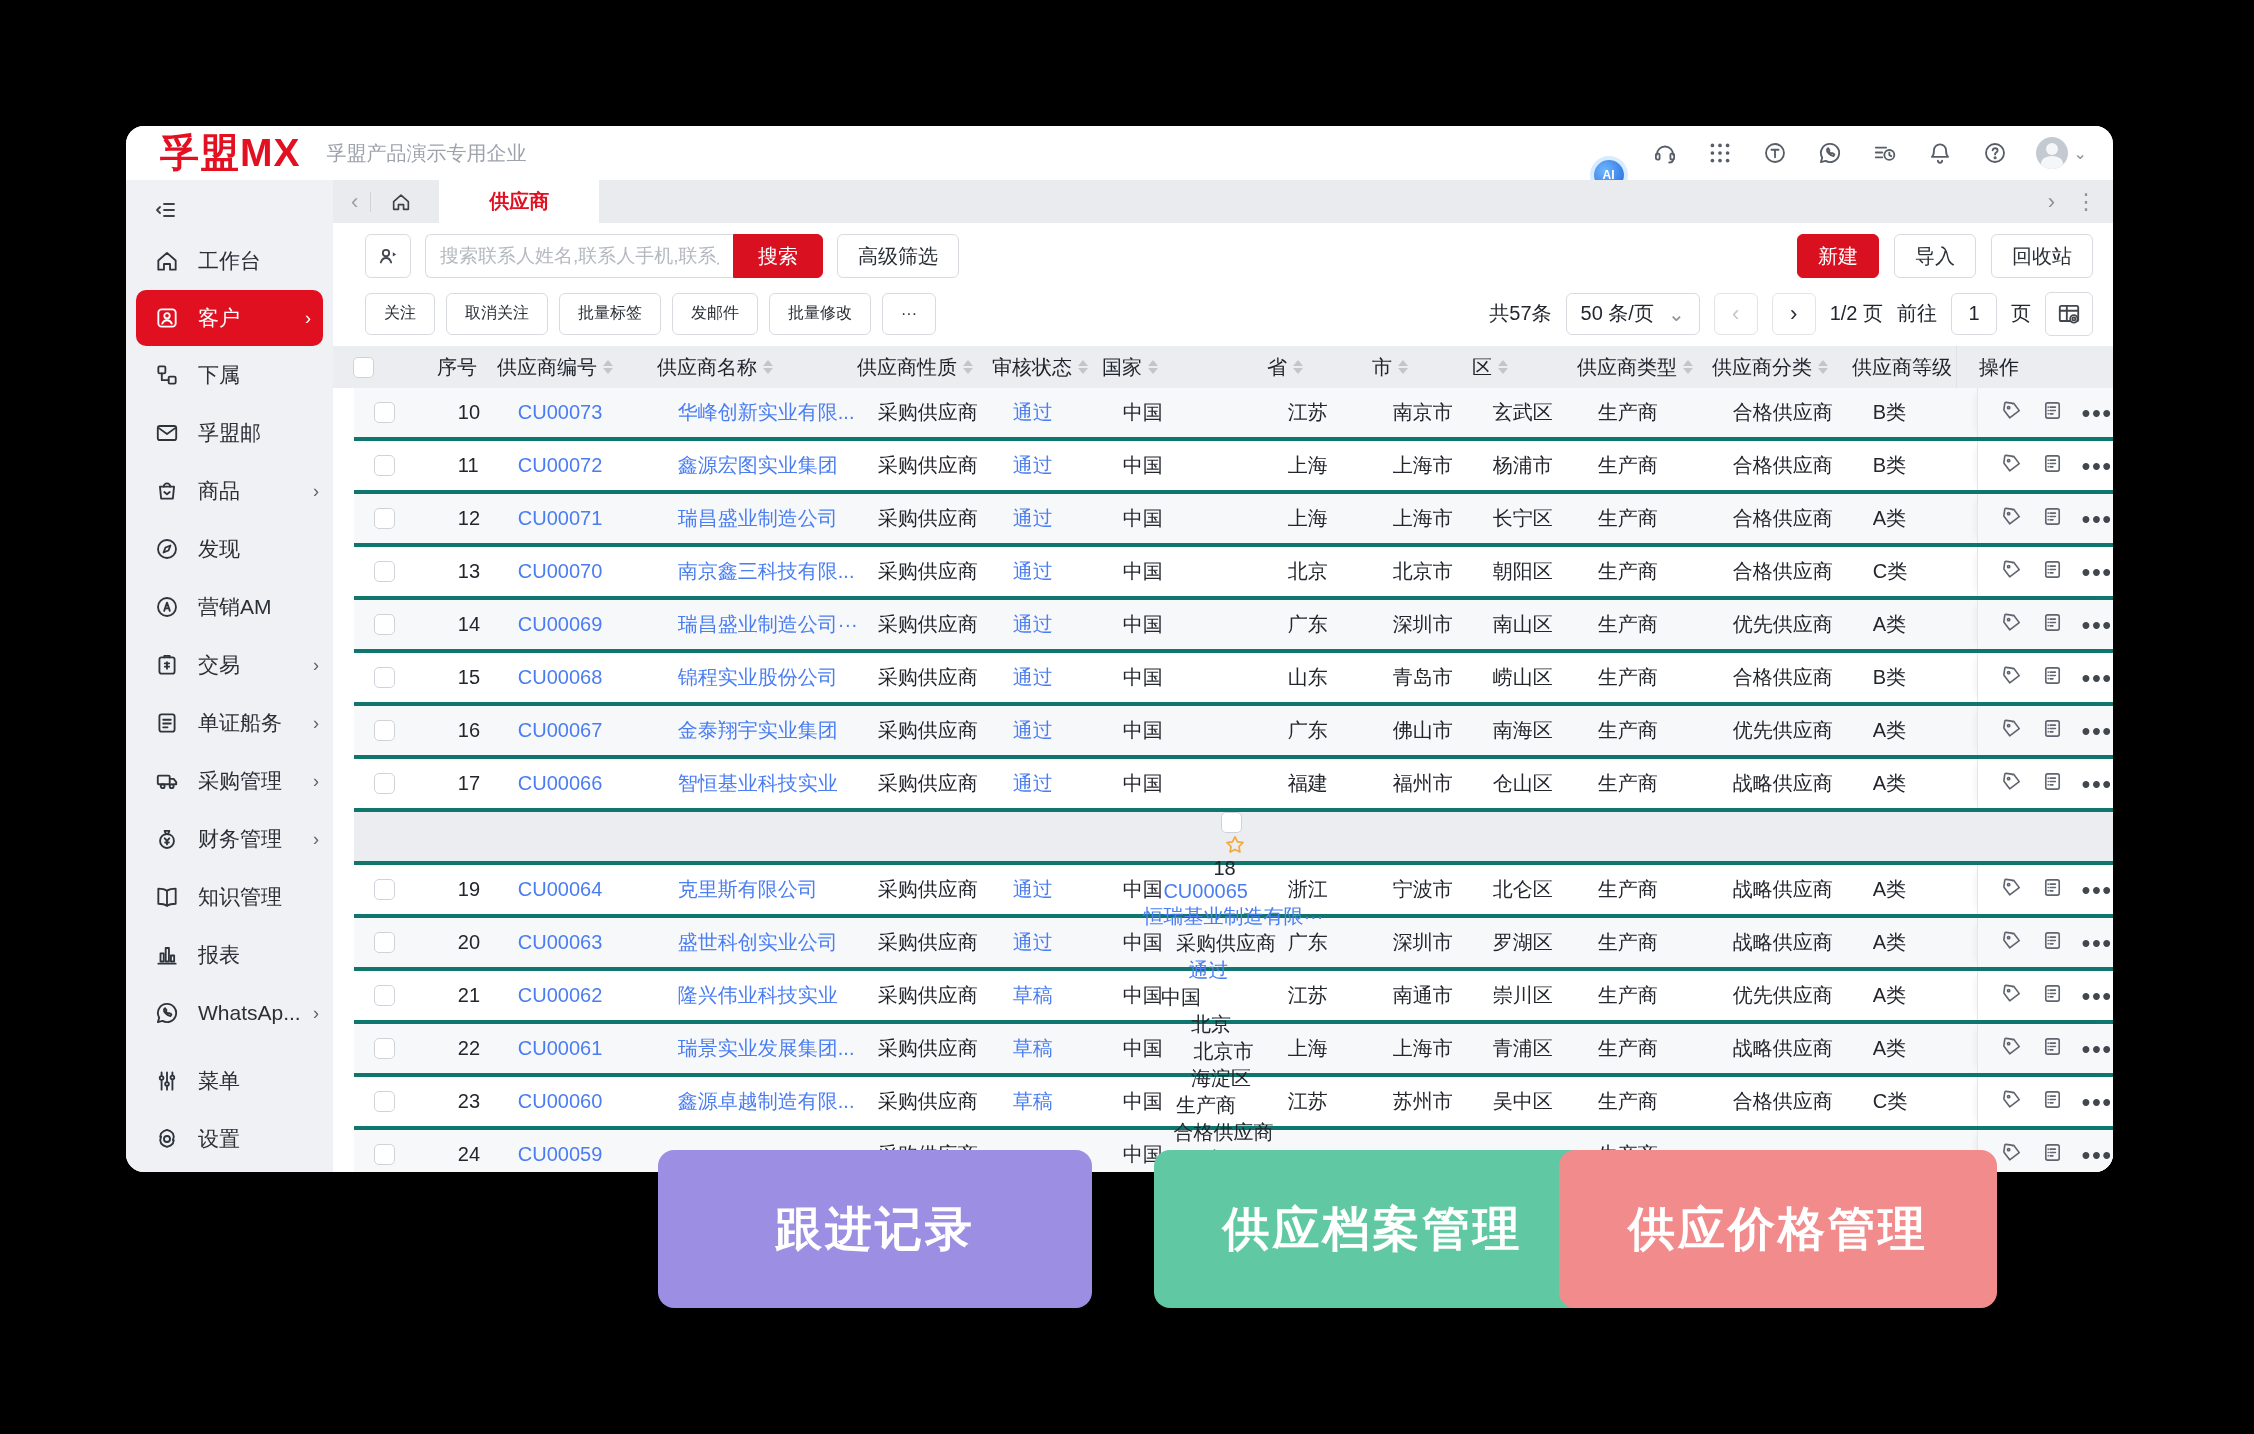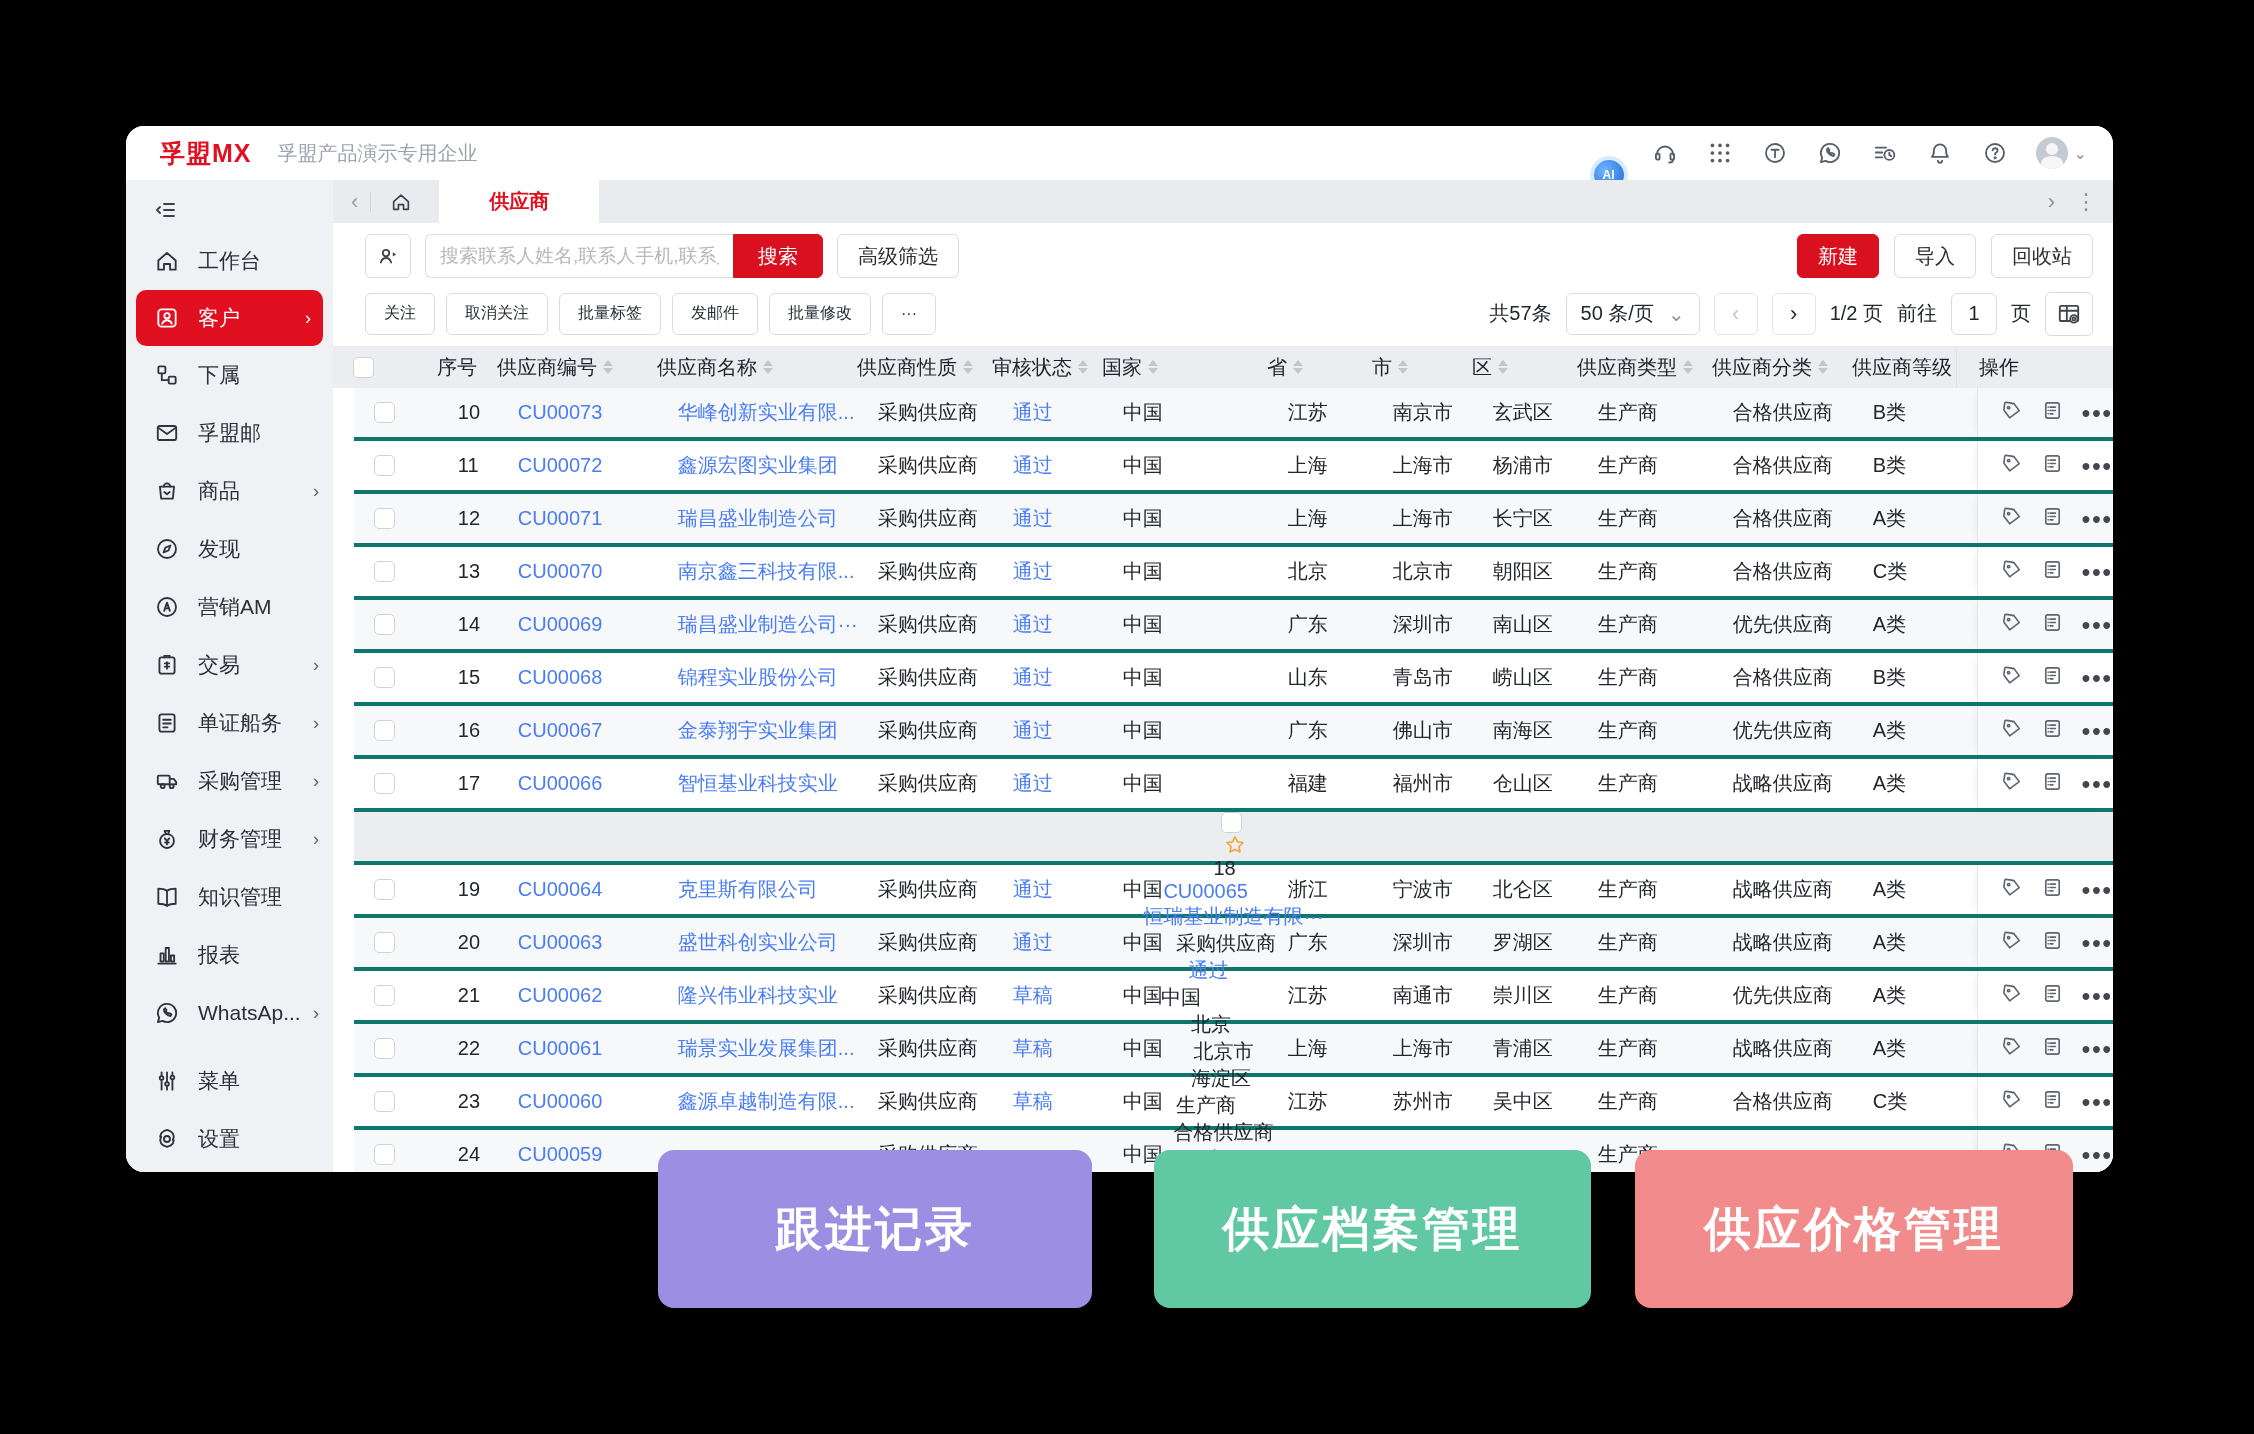--- a/index.html
+++ b/index.html
@@ -6,21 +6,21 @@
   html,body { width:2254px; height:1434px; background:#000; overflow:hidden;
     font-family:"Liberation Sans","DejaVu Sans",sans-serif; }
   .stage { position:relative; width:2254px; height:1434px; background:#000; }
 
   
   .window { position:absolute; left:126px; top:126px; width:1987px; height:1046px;
     background:#fff; border-radius:18px; overflow:hidden; box-shadow:0 18px 60px rgba(0,0,0,.55); }
 
   
   .titlebar { height:54px; background:#fff; display:flex; align-items:center; padding:0 26px 0 34px; }
-  .logo { color:#e21021; font-size:25px; font-weight:bold; letter-spacing:1px; }
+  .logo { color:#e21021; font-size:39px; font-weight:bold; letter-spacing:1px; }
   .subtitle { color:#9ea3ab; font-size:20px; margin-left:26px; }
   .tb-right { margin-left:auto; display:flex; align-items:center; gap:27px; }
   .tb-icon { width:28px; height:28px; color:#585e68; display:flex; align-items:center; justify-content:center; }
   .tb-icon svg { width:26px; height:26px; }
   .ai-badge { width:30px; height:30px; border-radius:50%; background:radial-gradient(circle at 35% 35%, #6fb6ff, #1f63d8);
     box-shadow:0 0 0 4px #d8ecff; color:#fff; font-size:12px; font-weight:bold;
     display:flex; align-items:center; justify-content:center;margin-top:44px; }
   .avatar-wrap { display:flex; align-items:center; gap:6px; }
   .avatar { width:32px; height:32px; border-radius:50%; background:#c4cad2; position:relative; overflow:hidden; }
   .avatar::before { content:""; position:absolute; left:50%; top:6px; transform:translateX(-50%);
@@ -933,17 +933,17 @@
     </div>
   </div>
 
   <div class="cards" id="footer-cards">
       <div class="card" style="left: 658px; width: 434px; background: rgb(156, 142, 227);">
         <span>跟进记录</span>
       </div>
       <div class="card" style="left: 1154px; width: 437px; background: rgb(96, 201, 163);">
         <span>供应档案管理</span>
       </div>
-      <div class="card" style="left: 1635px; width: 438px; background: rgb(242, 139, 139); justify-content: center;">
+      <div class="card" style="left: 1559px; width: 438px; background: rgb(242, 139, 139); justify-content: center;">
         <span>供应价格管理</span>
       </div>
     </div>
 </div>
 
 </body></html>

